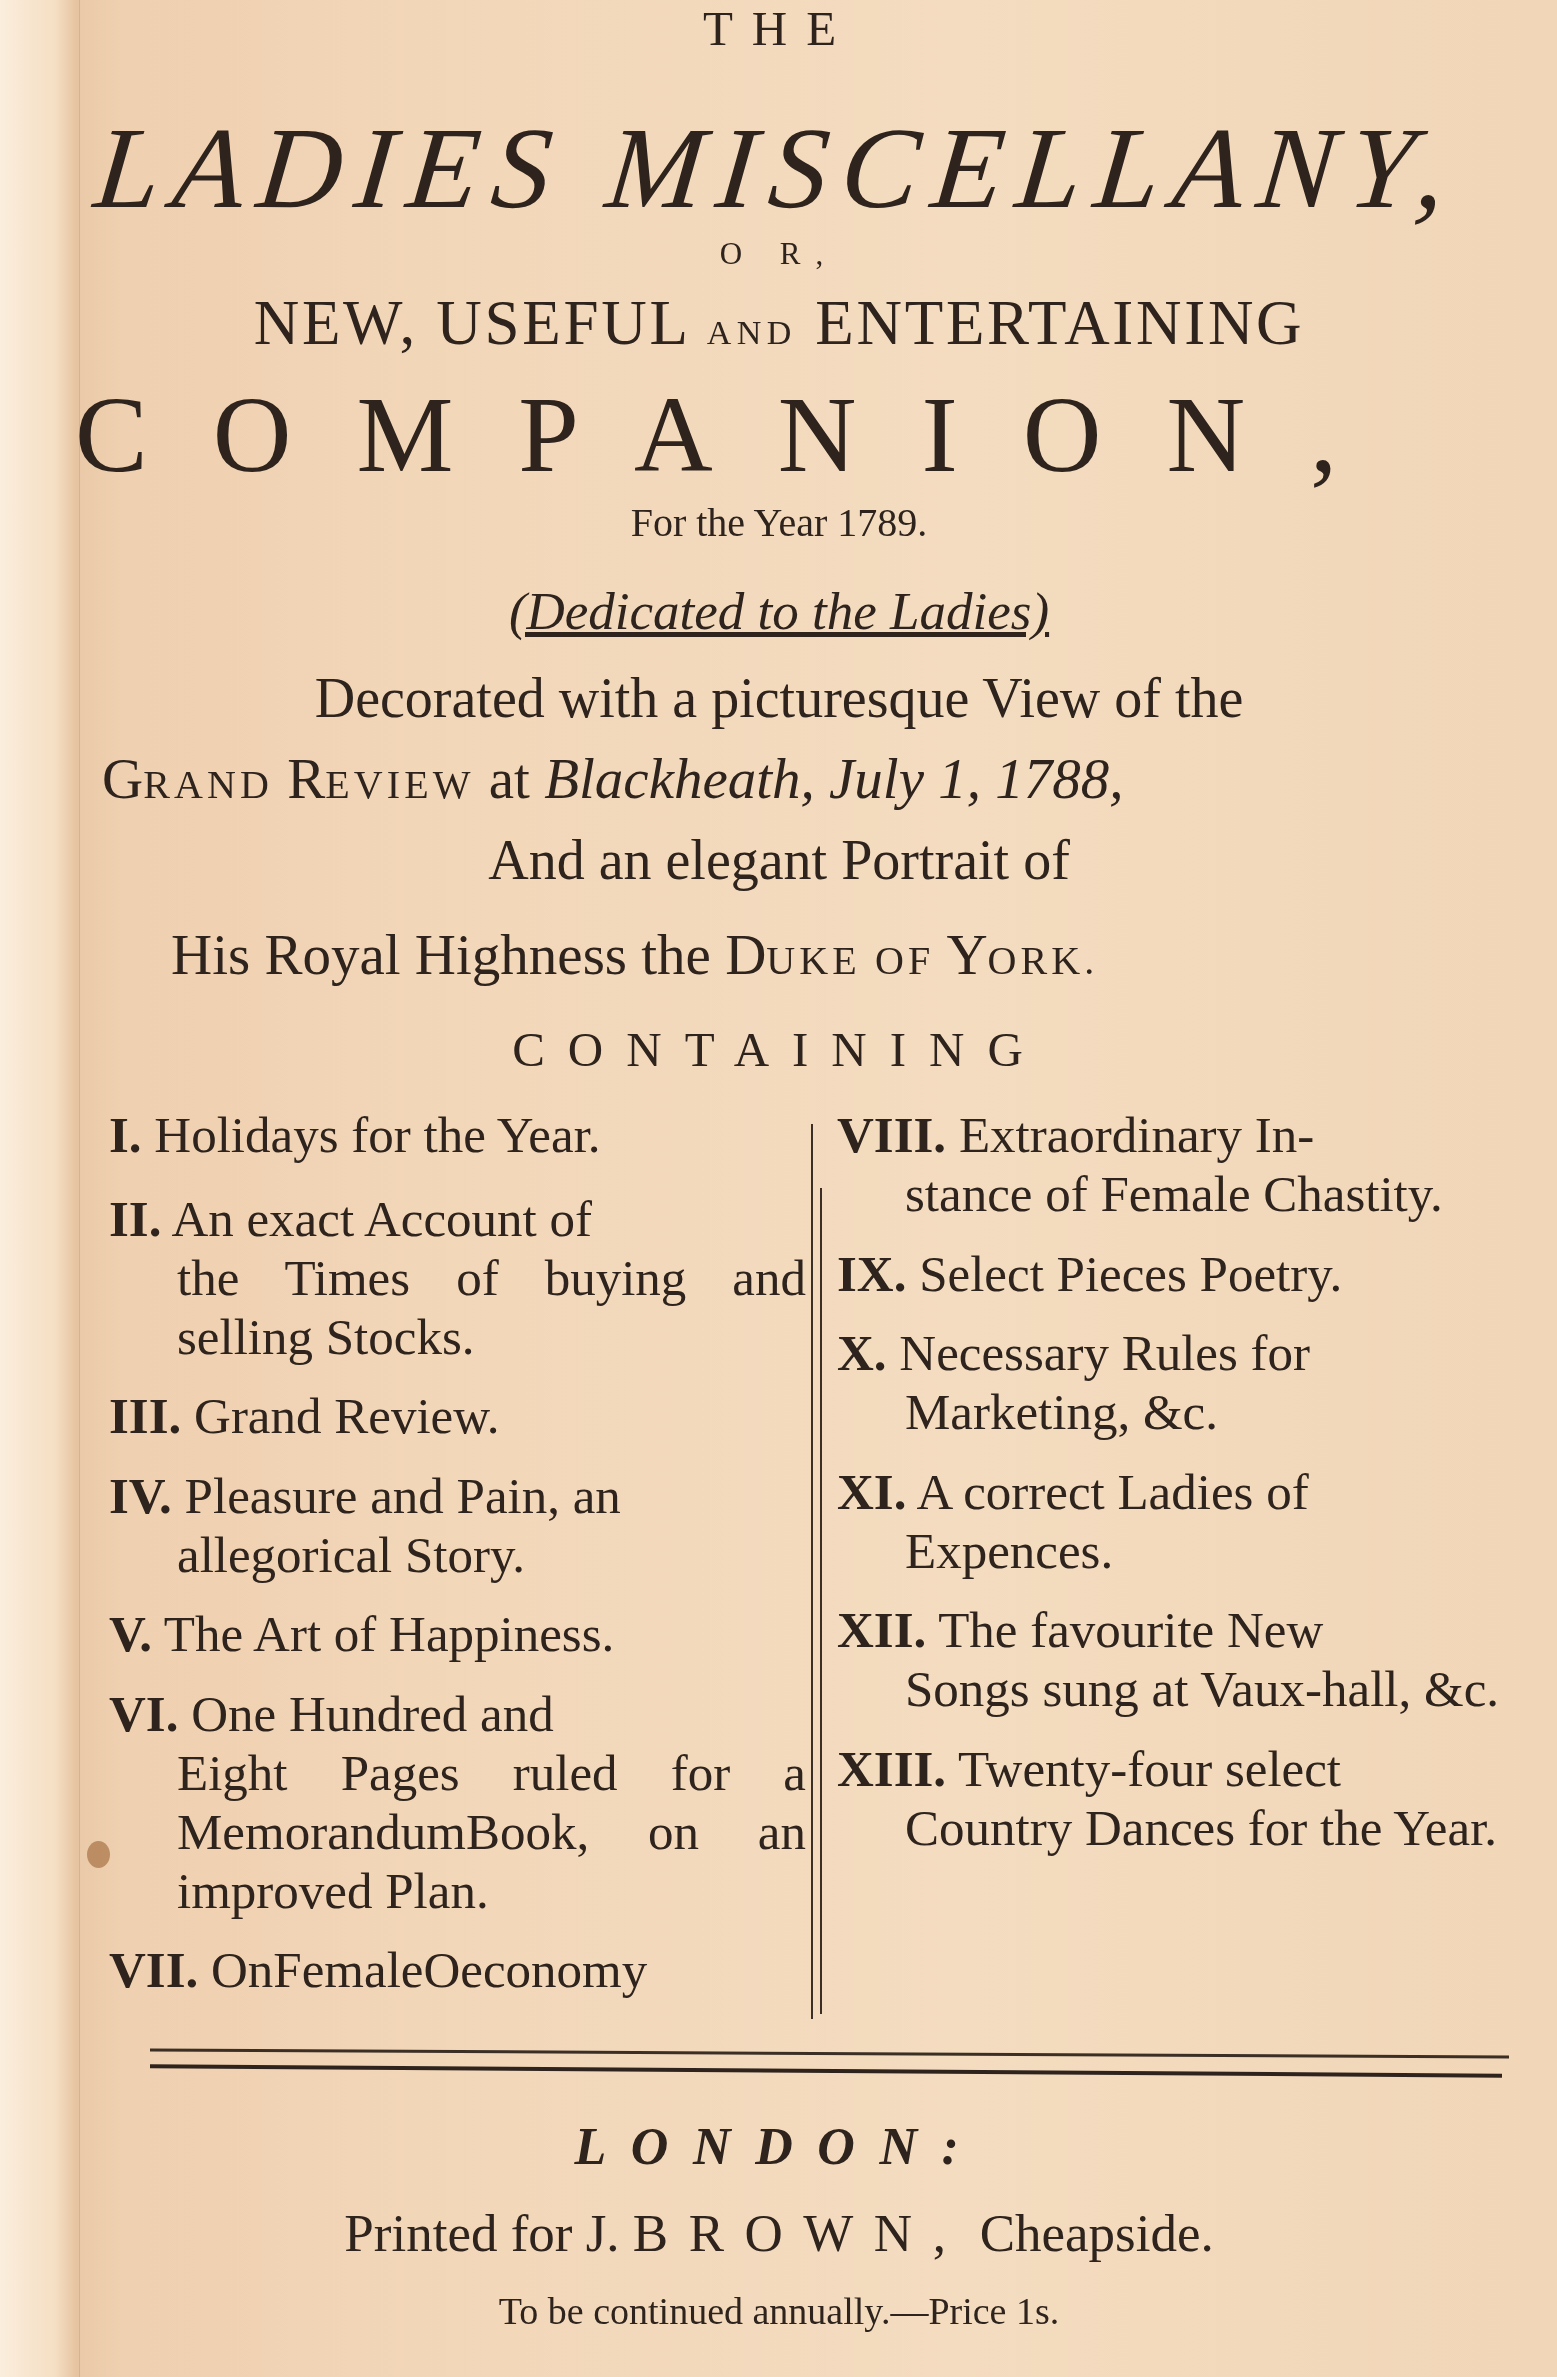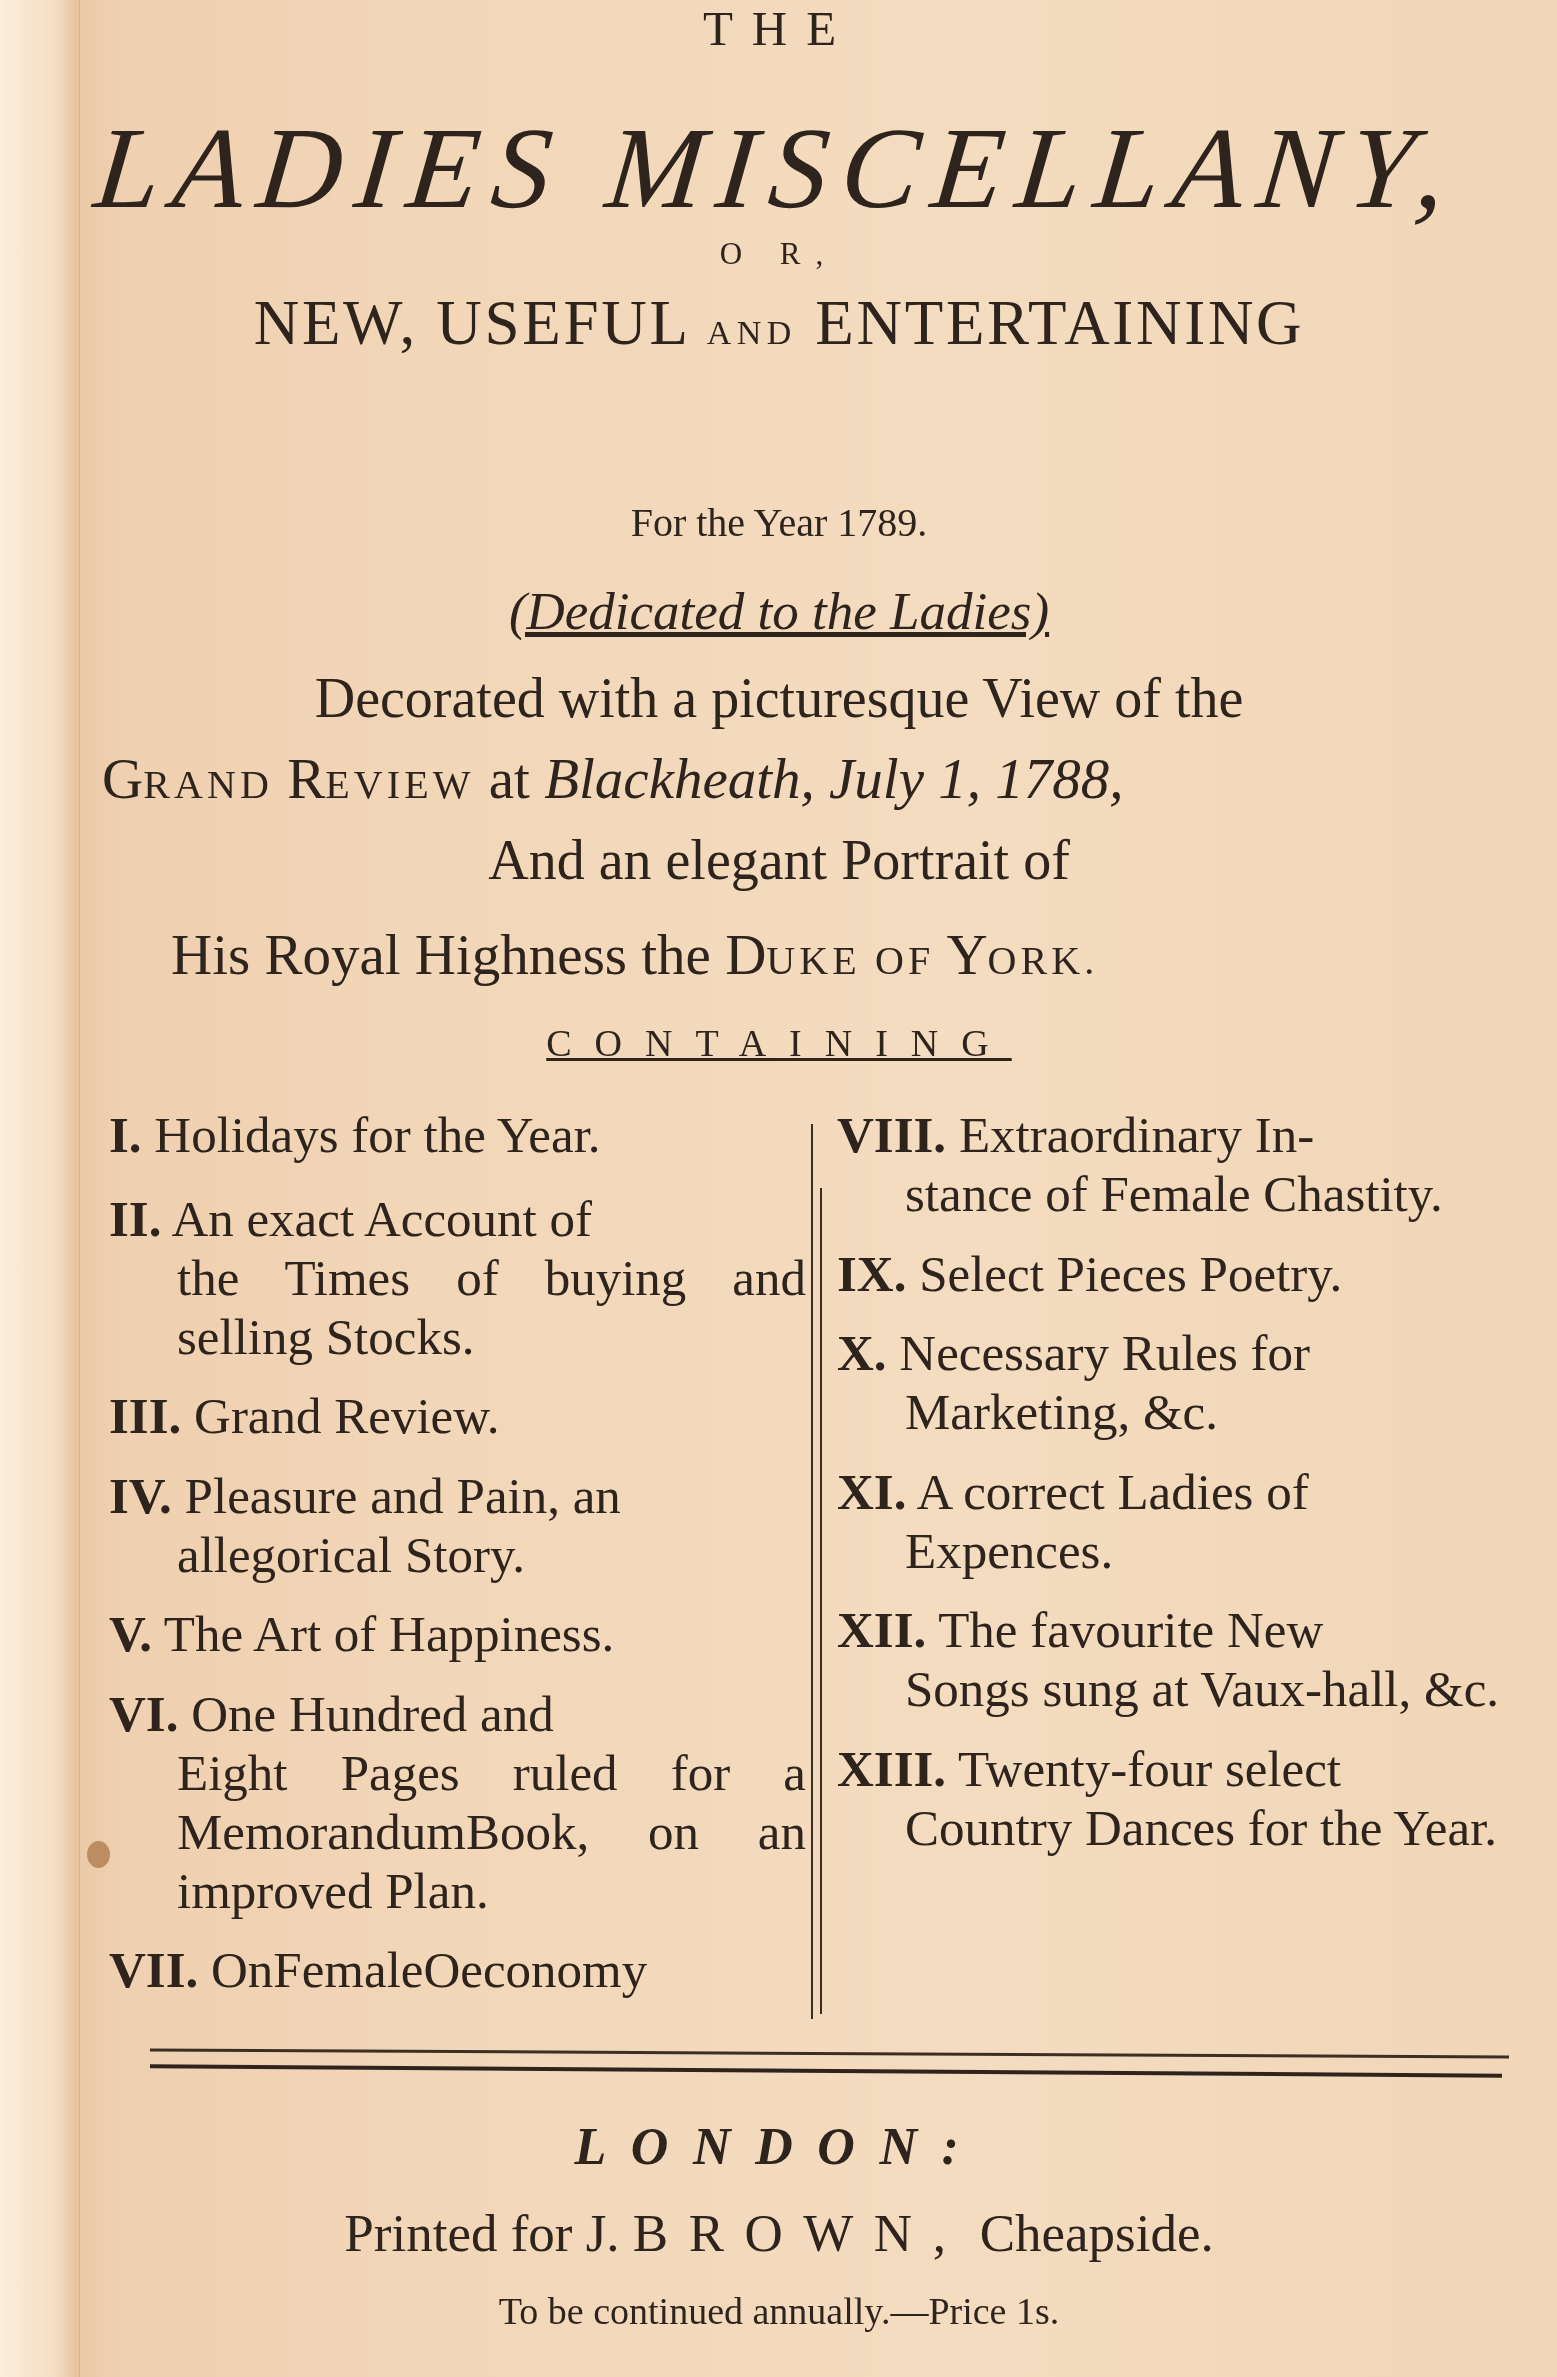--- a/index.html
+++ b/index.html
@@ -24,21 +24,21 @@
   .t-comp { top:372px; font-size:109px; letter-spacing:65px; left:75px; width:1468px; text-align:left; }
   .t-year { top:499px; font-size:40px; }
   .t-ded { top:581px; font-size:53px; font-style:italic;text-decoration:underline; }
   .t-dec { top:666px; font-size:56px; }
   .t-grand { top:746px; font-size:57px; left:102px; width:1434px; text-align:left; }
   .t-grand .sc { font-size:40px; letter-spacing:4.1px; }
   .t-grand i { font-style:italic; }
   .t-and { top:828px; font-size:56px; }
   .t-his { top:922px; font-size:57px; left:171px; width:1298px; text-align:left;font-family:Liberation Serif, serif; }
   .t-his .sc { font-size:40px; letter-spacing:4.1px; }
-  .t-cont { top:1021px; font-size:38px; letter-spacing:23px;text-decoration:underline; }
+  .t-cont { top:1021px; font-size:49px; letter-spacing:23px; }
 
   .col { position:absolute; top:1106px; font-size:51px; line-height:59px; }
   .col-left { left:109px; width:697px; }
   .col-right { left:837px; width:690px; }
   .item { margin-bottom:20.5px; text-align:justify; }
   .item .num { font-weight:bold; }
   .item .cont { display:block; padding-left:68px; }
   .col-left .item:nth-child(1) { margin-bottom:24.6px; }
   .divider { position:absolute; left:811px; top:1124px; width:0; height:895px; border-left:2.7px solid #3a2e25; }
   .divider2 { position:absolute; left:820px; top:1188px; width:0; height:826px; border-left:2px solid #3a2e25; }
@@ -61,20 +61,21 @@
 <div class="page">
 
   <div class="line t-the">THE</div>
   <div class="line t-title">LADIES MISCELLANY,</div>
   <div class="line t-or">O R,</div>
   <div class="line t-sub">
     <span>NEW, USEFUL</span>
     <span class="sc">AND</span>
     <span>ENTERTAINING</span>
   </div>
+  <div class="line t-comp">COMPANION,</div>
   <div class="line t-year">For the Year 1789.</div>
   <div class="line t-ded">(Dedicated to the Ladies)</div>
   <div class="line t-dec">Decorated with a picturesque View of the</div>
   <div class="line t-grand">
     <span>G</span><span class="sc">RAND</span>
     <span>R</span><span class="sc">EVIEW</span>
     <span>at</span>
     <i>Blackheath, July 1, 1788,</i>
   </div>
   <div class="line t-and">And an elegant Portrait of</div>

